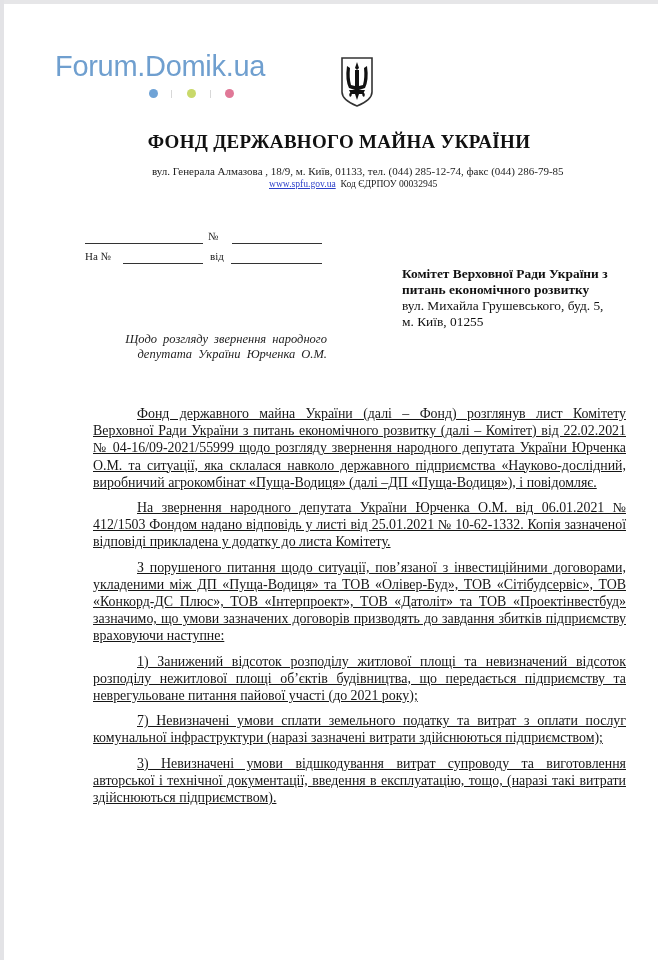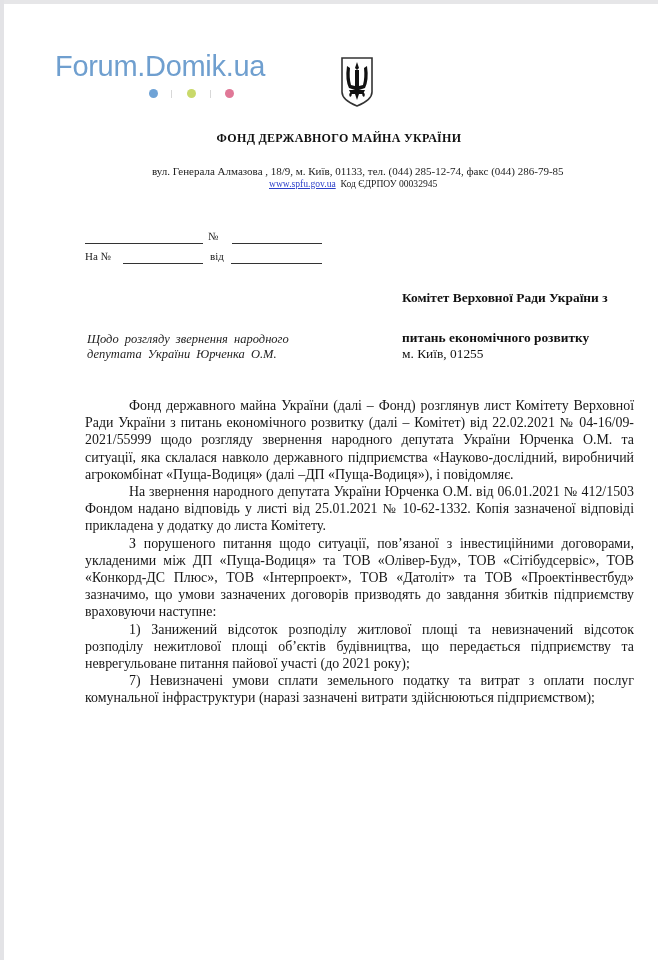--- a/index.html
+++ b/index.html
@@ -20,49 +20,49 @@
     color: #6f9fcf;
   }
   .wm-dots { position: absolute; left: 145px; top: 88px; height: 12px; width: 100px; }
   .wm-dot { position: absolute; top: 1px; width: 9px; height: 9px; border-radius: 50%; }
   .wm-sep { position: absolute; top: 2px; width: 1px; height: 8px; background: #d8d8d8; }
 
   .emblem { position: absolute; left: 340px; top: 56px; width: 34px; height: 52px; }
 
   .org-title {
     position: absolute; left: 0; width: 658px; top: 131px; text-align: center;
-    font-weight: bold; font-size: 12px; letter-spacing: 0.3px; color: #111;
+    font-weight: bold; font-size: 19px; letter-spacing: 0.3px; color: #111;
     padding-left: 20px; box-sizing: border-box;
   }
   .org-address {
     position: absolute; left: 152px; top: 165px; font-size: 11px; color: #222; white-space: nowrap;
   }
   .org-web {
     position: absolute; left: 241px; top: 178px; font-size: 9.6px; color: #222; white-space: nowrap; margin-left: 28px;
   }
   .org-web a { color: #2a3ec8; text-decoration: underline; }
 
   .reg-line { position: absolute; border-bottom: 1px solid #333; height: 0; }
   .reg-text { position: absolute; font-size: 11px; color: #222; }
 
   .addressee {
     position: absolute; left: 402px; top: 266px; width: 250px; font-size: 13.4px; line-height: 16px; color: #111;
   }
-  .addressee .bold { font-weight: bold; margin-top: 24px; }
+  .addressee .bold { font-weight: bold; }
 
   .subject {
     position: absolute; left: 87px; top: 332px; width: 240px; font-size: 12.5px; line-height: 15px;
-    font-style: italic; color: #222; word-spacing: 3px;
+    font-style: italic; color: #222; word-spacing: 3px; text-align: right;
   }
 
   .body-text {
     position: absolute; left: 85px; top: 397px; width: 549px;
     font-size: 13.9px; line-height: 17.2px; text-align: justify; color: #161616;
   }
-  .body-text p { margin: 0; text-indent: 44px; }
+  .body-text p { margin: 8px; text-indent: 44px; text-decoration: underline; }
   .body-text p.item { text-indent: 44px; }
 </style>
 </head>
 <body>
 
 <div class="edge-top"></div>
 <div class="edge-left"></div>
 
 <div class="watermark">Forum.Domik.ua</div>
 <div class="wm-dots">
@@ -96,27 +96,29 @@
 <div class="reg-line" style="left:232px; top:243px; width:90px;"></div>
 
 <div class="reg-text" style="left:85px; top:250px;">На №</div>
 <div class="reg-line" style="left:123px; top:263px; width:80px;"></div>
 <div class="reg-text" style="left:210px; top:250px;font-family:Liberation Serif, serif;">від</div>
 <div class="reg-line" style="left:231px; top:263px; width:91px;"></div>
 
 <div class="addressee">
   <div class="bold">Комітет Верховної Ради України з</div>
   <div class="bold">питань економічного розвитку</div>
+  <div>вул. Михайла Грушевського, буд. 5,</div>
   <div>м. Київ, 01255</div>
 </div>
 
 <div class="subject">
   <div>Щодо розгляду звернення народного</div>
   <div>депутата України Юрченка О.М.</div>
 </div>
 
 <div class="body-text">
   <p>Фонд державного майна України (далі – Фонд) розглянув лист Комітету Верховної Ради України з питань економічного розвитку (далі – Комітет) від 22.02.2021 № 04-16/09-2021/55999 щодо розгляду звернення народного депутата України Юрченка О.М. та ситуації, яка склалася навколо державного підприємства «Науково-дослідний, виробничий агрокомбінат «Пуща-Водиця» (далі –ДП «Пуща-Водиця»), і повідомляє.</p>
   <p>На звернення народного депутата України Юрченка О.М. від 06.01.2021 № 412/1503 Фондом надано відповідь у листі від 25.01.2021 № 10-62-1332. Копія зазначеної відповіді прикладена у додатку до листа Комітету.</p>
   <p>З порушеного питання щодо ситуації, пов’язаної з інвестиційними договорами, укладеними між ДП «Пуща-Водиця» та ТОВ «Олівер-Буд», ТОВ «Сітібудсервіс», ТОВ «Конкорд-ДС Плюс», ТОВ «Інтерпроект», ТОВ «Датоліт» та ТОВ «Проектінвестбуд» зазначимо, що умови зазначених договорів призводять до завдання збитків підприємству враховуючи наступне:</p>
   <p class="item">1) Занижений відсоток розподілу житлової площі та невизначений відсоток розподілу нежитлової площі об’єктів будівництва, що передається підприємству та неврегульоване питання пайової участі (до 2021 року);</p>
   <p class="item">7) Невизначені умови сплати земельного податку та витрат з оплати послуг комунальної інфраструктури (наразі зазначені витрати здійснюються підприємством);</p>
+  <p class="item">3) Невизначені умови відшкодування витрат супроводу та виготовлення авторської і технічної документації, введення в експлуатацію, тощо, (наразі такі витрати здійснюються підприємством).</p>
 </div>
 
 </body></html>

